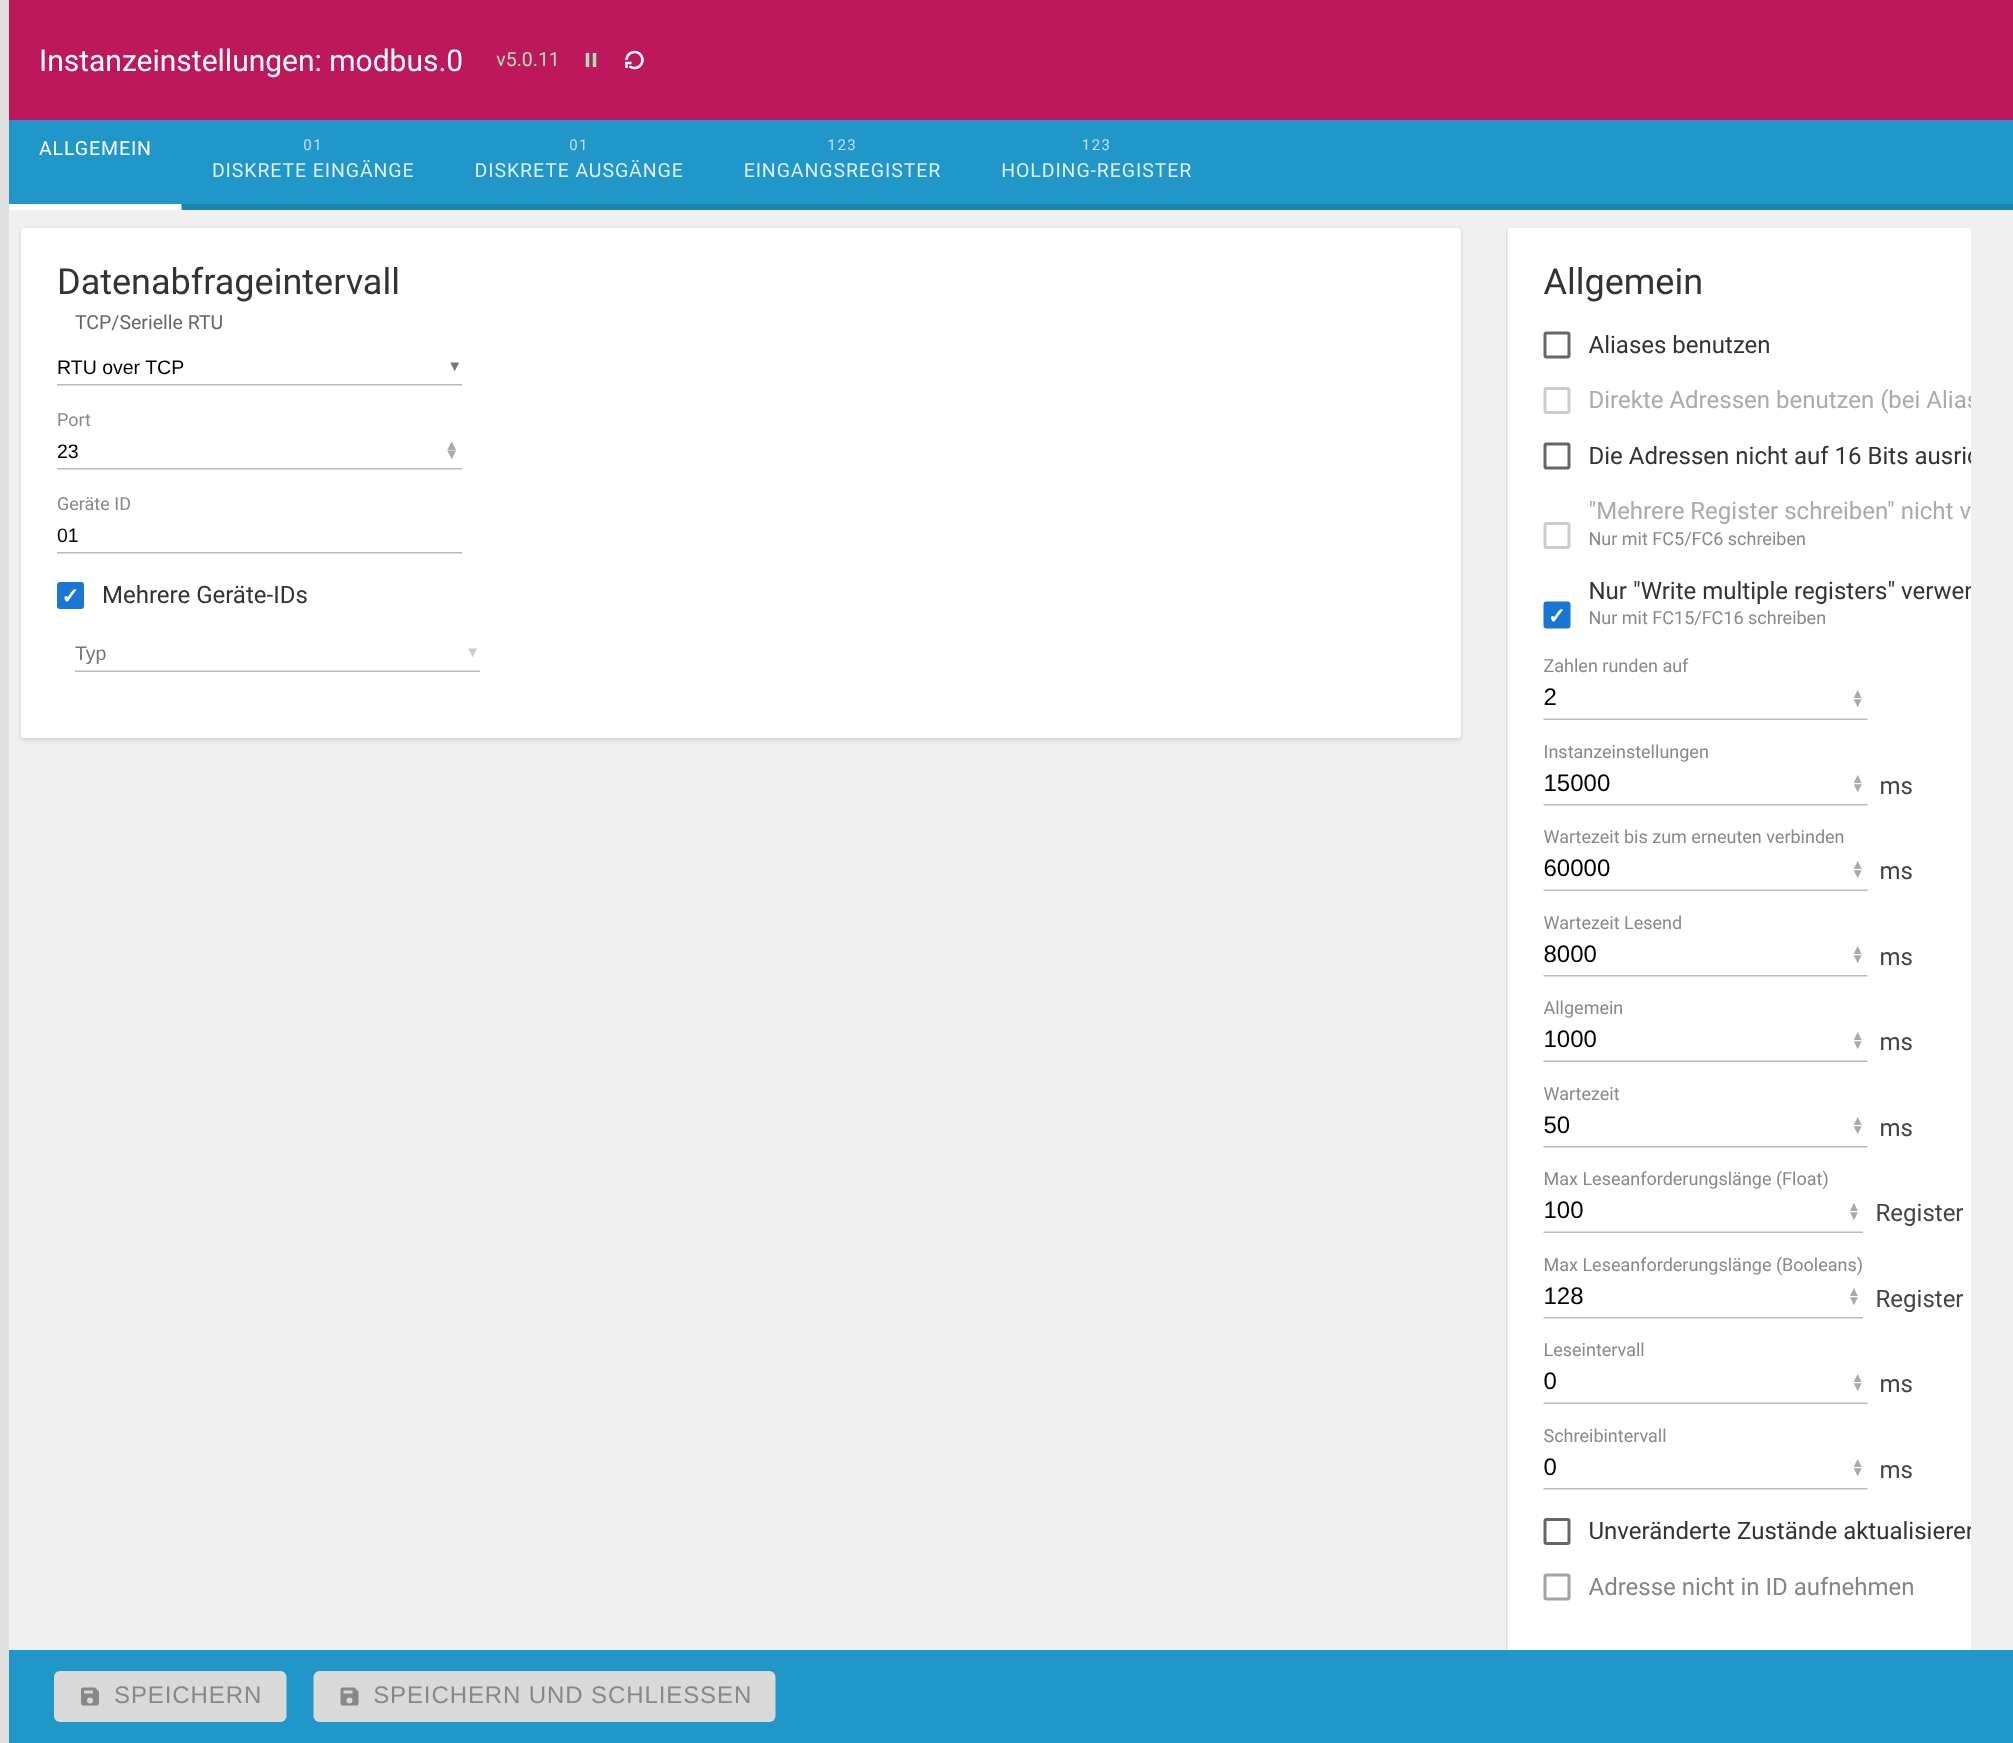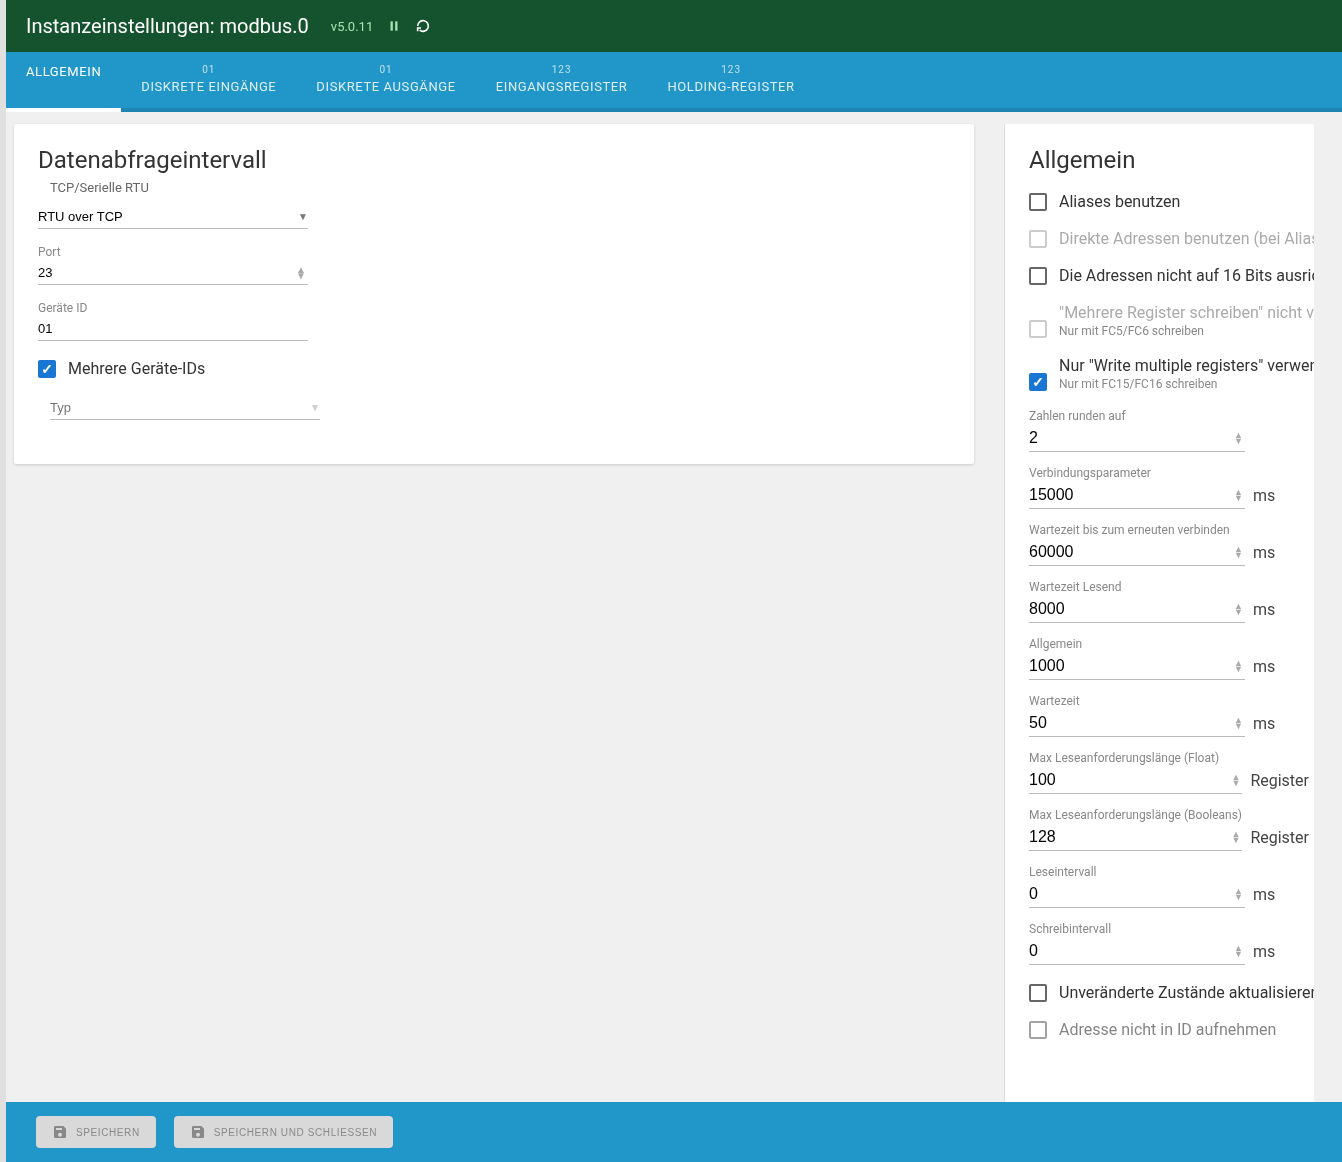--- a/index.html
+++ b/index.html
@@ -1,17 +1,17 @@
 <!DOCTYPE html>
 <html><head>
 <meta charset="utf-8">
 <style>
 * { box-sizing: border-box; margin: 0; padding: 0; }
 body { font-family: -apple-system, BlinkMacSystemFont, "Segoe UI", Roboto, Arial, sans-serif; background: #fff; color: #333; font-size: 14px; }
-.app-header { background: #14532d; color: #fff; padding: 14px 26px; display: flex; align-items: center; gap: 14px; }
+.app-header { background: #be185d; color: #fff; padding: 28px 26px; display: flex; align-items: center; gap: 14px; }
 .app-header .title { font-size: 20px; font-weight: 400; }
 .app-header .version { color: #a6e3b0; font-size: 13px; margin-left: 8px; }
 .app-header .hicon { color: #a6e3b0; cursor: pointer; display: inline-flex; }
 .app-header .hicon.refresh { color: #fff; }
 .tabs { background: #2196c8; display: flex; padding: 0 6px; border-bottom: 4px solid #1e85b3; }
 .tab { padding: 12px 20px 14px 20px; color: rgba(255,255,255,0.85); text-align: center; cursor: pointer; font-size: 13px; letter-spacing: 0.6px; position: relative; }
 .tab .sup { font-size: 10px; display: block; opacity: 0.85; letter-spacing: 1px; margin-bottom: 4px; }
 .tab.active { color: #fff; }
 .tab.active::after { content: ""; position: absolute; left: 0; right: 0; bottom: -4px; height: 4px; background: #fff; }
 .content { display: flex; gap: 30px; padding: 0; background: #f0f0f0; min-height: calc(100vh - 160px); }
@@ -35,21 +35,21 @@
 .checkbox-row .cb-label { font-size: 16px; white-space: nowrap; }
 .checkbox-row .cb-sub { font-size: 12px; color: #888; margin-top: 2px; }
 .num-row { margin-bottom: 14px; max-width: 280px; }
 .num-row .label { font-size: 12px; color: #888; display: block; margin-bottom: 2px; }
 .num-row .control { display: flex; align-items: center; gap: 8px; }
 .num-row .control .inputwrap { flex: 1; border-bottom: 1px solid #bbb; display:flex; align-items:center; }
 .num-row .control input { border: none; outline: none; width: 100%; font-size: 16px; padding: 4px 0; background: transparent; }
 .num-row .unit { font-size: 16px; color: #444; min-width: 56px; }
 .num-row .spinner { color: #aaa; font-size: 9px; display:flex; flex-direction:column; line-height:6px; cursor:pointer; padding:0 2px;}
 .footer { position: fixed; bottom: 0; left: 6px; right: 0; background: #2196c8; padding: 14px 30px; display: flex; gap: 18px; }
-.footer .btn { background: #d9d9d9; color: #888; border: none; border-radius: 4px; padding: 8px 16px; font-size: 10px; letter-spacing: 0.6px; display: flex; align-items: center; gap: 8px; cursor: pointer; }
+.footer .btn { background: #d9d9d9; color: #888; border: none; border-radius: 4px; padding: 8px 16px; font-size: 16px; letter-spacing: 0.6px; display: flex; align-items: center; gap: 8px; cursor: pointer; }
 .footer .btn svg { width: 16px; height: 16px; fill: #888; }
 .leftstrip { position: fixed; left: 0; top: 0; bottom: 0; width: 6px; background: #e0e0e0; }
 </style>
 </head>
 <body>
 
 <div class="leftstrip"></div>
 
 <div class="app-header">
   <span class="title">Instanzeinstellungen: modbus.0</span>
@@ -158,21 +158,21 @@
       <span class="label">Zahlen runden auf</span>
       <div class="control">
           <div class="inputwrap">
             <input value="2" style="">
             <span class="spinner">▲<br>▼</span>
           </div>
           <span class="unit"></span>
         </div>
     </div>
     <div class="num-row">
-      <span class="label">Verbindungsparameter</span>
+      <span class="label">Instanzeinstellungen</span>
       <div class="control">
           <div class="inputwrap">
             <input value="15000" style="">
             <span class="spinner">▲<br>▼</span>
           </div>
           <span class="unit">ms</span>
         </div>
     </div>
     <div class="num-row">
       <span class="label">Wartezeit bis zum erneuten verbinden</span>

